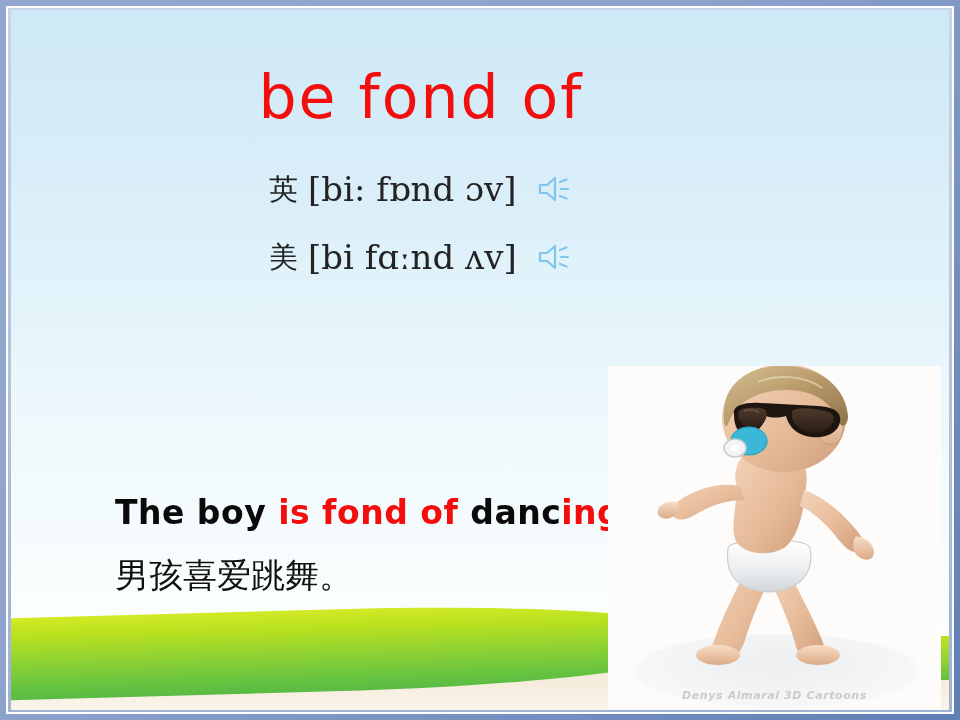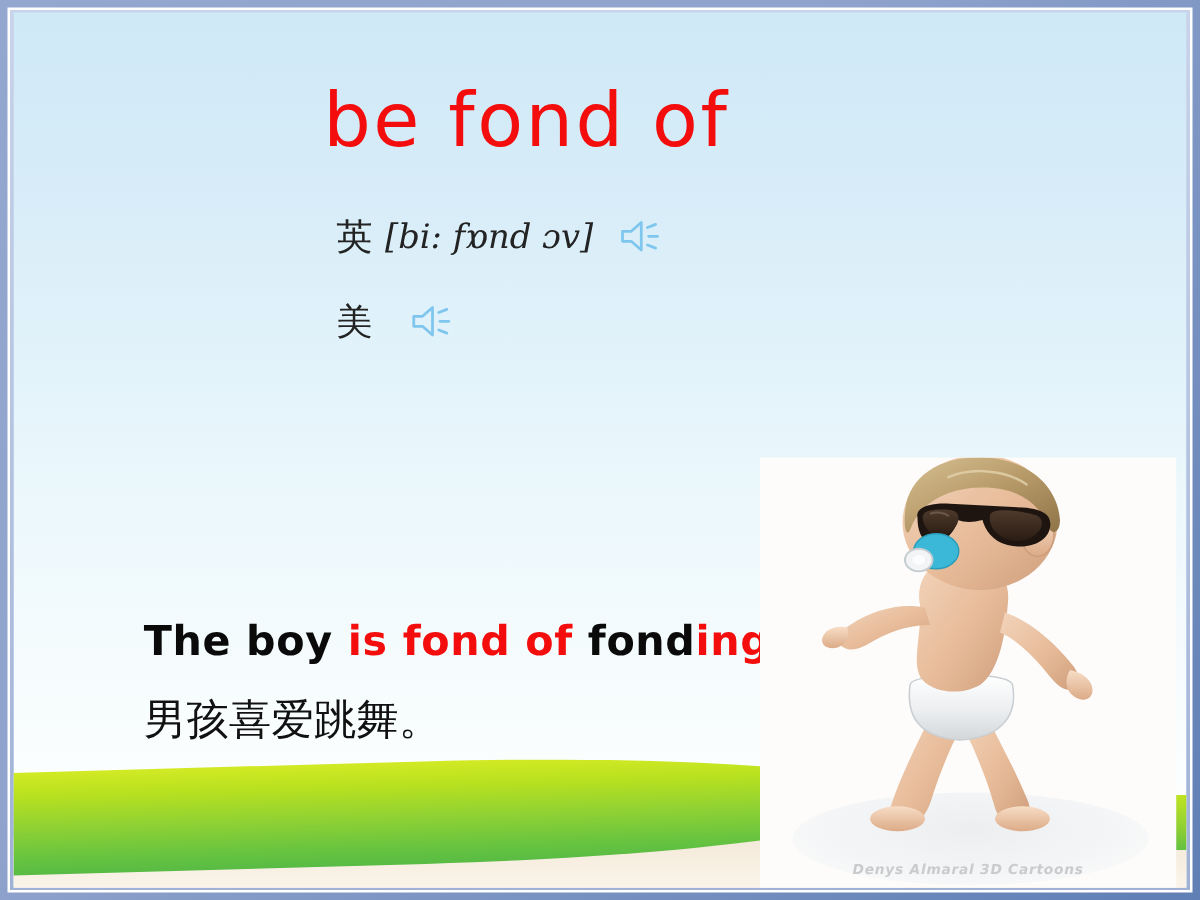--- a/index.html
+++ b/index.html
@@ -131,25 +131,24 @@
   }
   .phon-lang {
     font-family: "DejaVu Sans", sans-serif;
     font-size: 29px;
     line-height: 1;
     margin-right: 10px;
     color: #232323;
   }
   .phon-ipa {
     font-family: "DejaVu Serif", serif;
-    font-size: 27px;
+    font-size: 34px;
     line-height: 1;
     color: #232323;
     white-space: nowrap;
-    font-style: italic;
   }
   .speaker {
     margin-left: 20px;
     display: inline-flex;
     align-items: center;
   }
 
   .definition {
     position: absolute;
     left: 258px;
@@ -244,33 +243,34 @@
             <path d="M3 11 L10 11 L18 4 L18 26 L10 19 L3 19 Z" fill="none" stroke="#7ec6ee" stroke-width="2.2" stroke-linejoin="round"></path>
             <path d="M23 8 L29.5 5.5" stroke="#7ec6ee" stroke-width="2.2" stroke-linecap="round"></path>
             <path d="M24 15 L31 15" stroke="#7ec6ee" stroke-width="2.2" stroke-linecap="round"></path>
             <path d="M23 22 L29.5 24.5" stroke="#7ec6ee" stroke-width="2.2" stroke-linecap="round"></path>
           </svg>
         </span>
       </div>
 
       <div class="phon-row">
         <span class="phon-lang">美</span>
+        <span class="phon-ipa">[bi fɑːnd ʌv]</span>
         <span class="speaker">
           <svg width="34" height="30" viewBox="0 0 34 30" aria-hidden="true">
             <path d="M3 11 L10 11 L18 4 L18 26 L10 19 L3 19 Z" fill="none" stroke="#7ec6ee" stroke-width="2.2" stroke-linejoin="round"></path>
             <path d="M23 8 L29.5 5.5" stroke="#7ec6ee" stroke-width="2.2" stroke-linecap="round"></path>
             <path d="M24 15 L31 15" stroke="#7ec6ee" stroke-width="2.2" stroke-linecap="round"></path>
             <path d="M23 22 L29.5 24.5" stroke="#7ec6ee" stroke-width="2.2" stroke-linecap="round"></path>
           </svg>
         </span>
       </div>
     </div>
 
 
-    <div class="sentence"><span>The boy </span><span class="hl">is fond of </span><span>fond</span><span class="hl">ing.</span></div>
+    <div class="sentence"><span>The boy </span><span class="hl">is fond of </span><span>danc</span><span class="hl">ing.</span></div>
 
     <div class="translation">男孩喜爱跳舞。</div>
 
     <div class="picture">
       <div class="pic-floor"></div>
 
       <svg class="baby" viewBox="0 0 333 318">
         <defs>
           <linearGradient id="skin" x1="0" y1="0" x2="1" y2="1">
             <stop offset="0%" stop-color="#f3d4bb"></stop>

